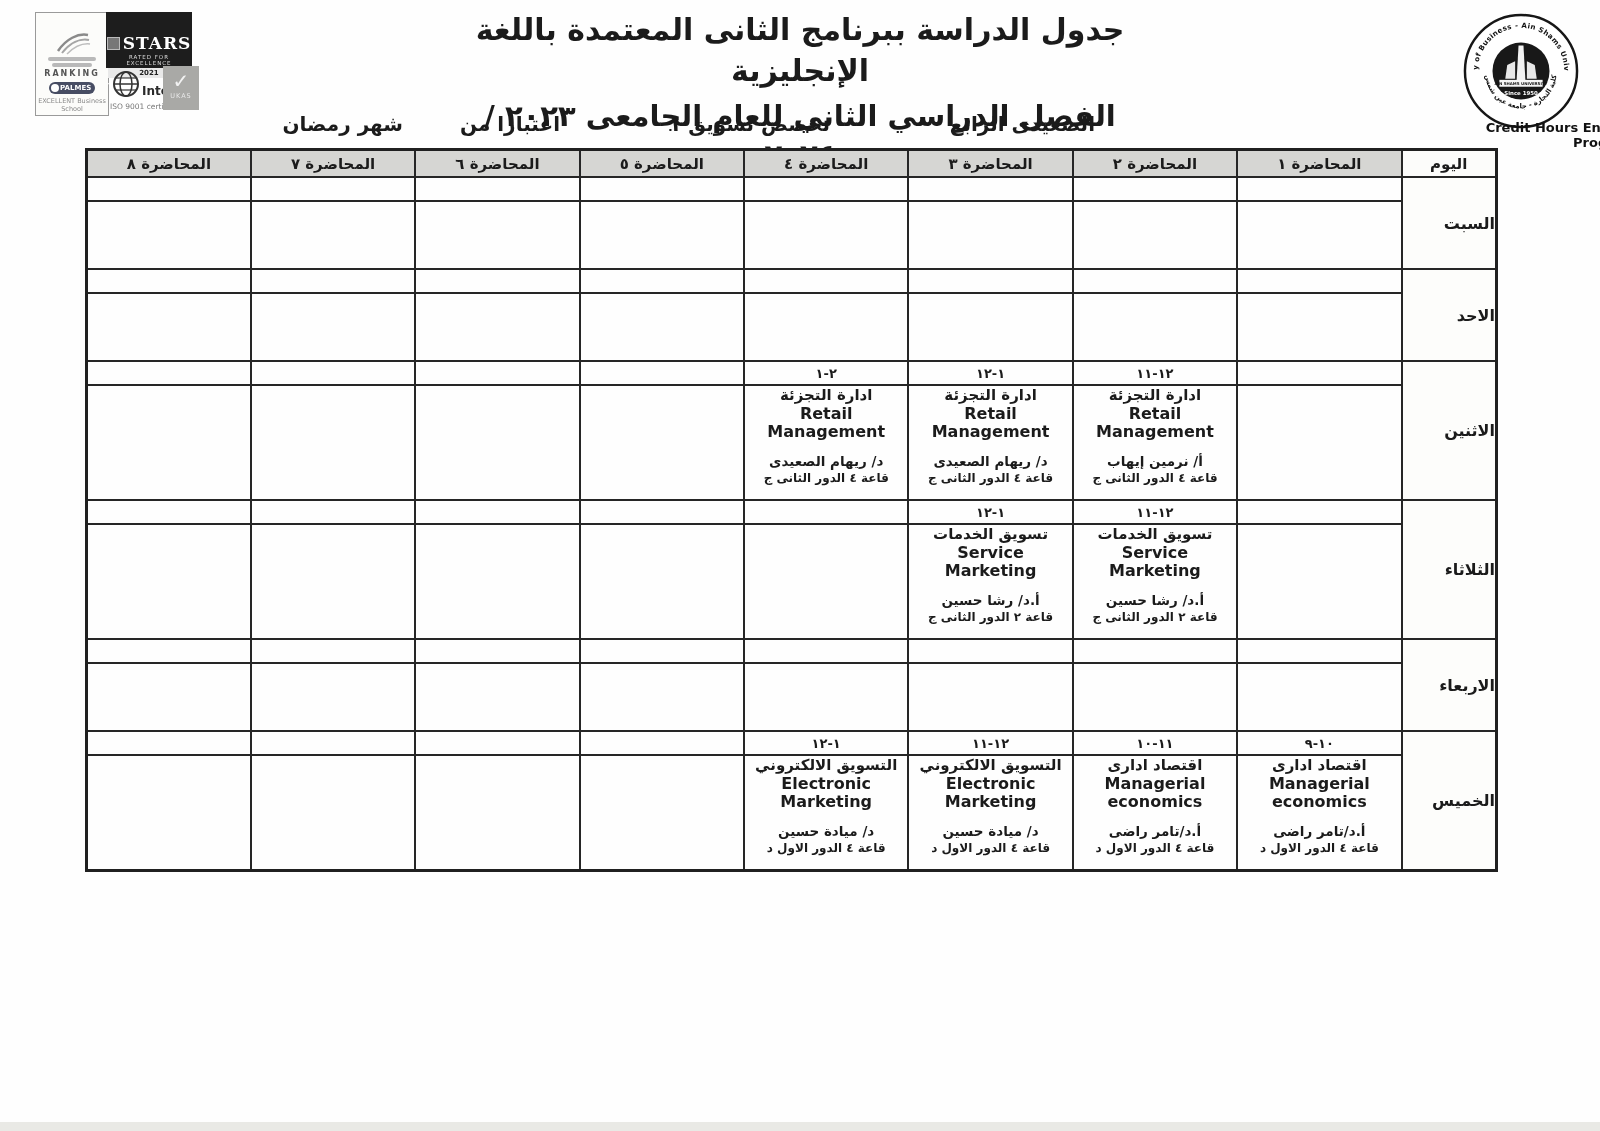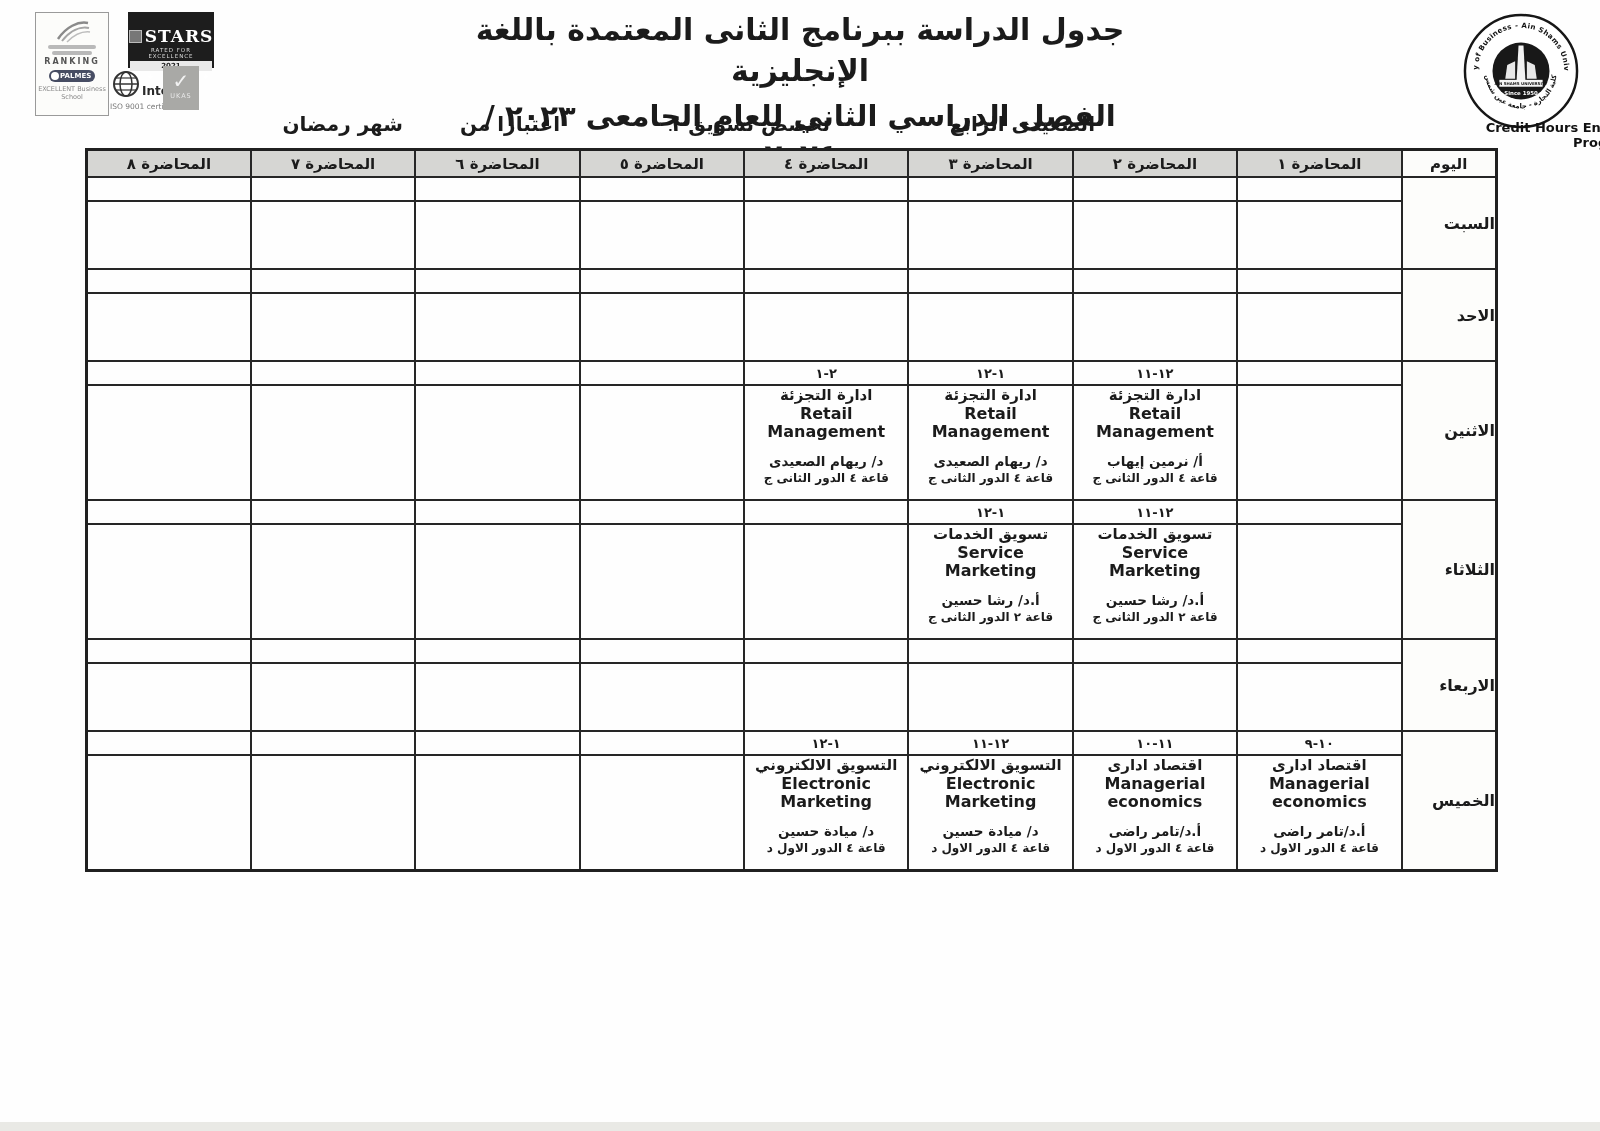--- a/index.html
+++ b/index.html
@@ -1,31 +1,31 @@
 <!DOCTYPE html>
 <html lang="ar"><head>
 <meta charset="utf-8">
 <style>
   html,body{margin:0;padding:0;background:#fff;}
   .page{position:relative;width:1600px;height:1131px;background:#fefefe;overflow:hidden;
         font-family:"DejaVu Sans",sans-serif;color:#1b1b1b;}
 
   
   .logo-eduniversal{position:absolute;left:35px;top:12px;width:74px;height:104px;
-        border:1px solid #9a9a9a;background:#fcfcfa;text-align:center;padding-top:4px;box-sizing:border-box;}
+        border:1px solid #9a9a9a;background:#fcfcfa;text-align:center;padding-top:16px;box-sizing:border-box;}
   .edu-swoosh{display:block;margin:0 auto;}
   .edu-blur{height:4px;background:#b9b9b9;margin:2px 12px;border-radius:2px;}
   .edu-ranking{font-size:8px;font-weight:bold;letter-spacing:2px;color:#555;margin-top:2px;}
   .edu-pill{margin:4px auto 2px;width:46px;height:12px;background:#474d63;border-radius:7px;
         color:#fff;font-size:7px;font-weight:bold;line-height:12px;position:relative;}
   .edu-pill::before{content:"";position:absolute;left:2px;top:2px;width:8px;height:8px;border-radius:50%;background:#fff;}
   .edu-school{font-size:6.5px;color:#8a8a8a;margin-top:3px;line-height:1.3;}
 
-  .logo-stars{position:absolute;left:128px;top:12px;width:86px;height:56px;background:#1d1d1d;
-        color:#fff;text-align:center;padding-top:14px;box-sizing:border-box;}
+  .logo-stars{position:absolute;left:106px;top:12px;width:86px;height:56px;background:#1d1d1d;
+        color:#fff;text-align:center;padding-top:21px;box-sizing:border-box;}
   .stars-top{display:flex;align-items:center;justify-content:center;gap:3px;}
   .stars-sq{width:11px;height:11px;background:#777;border:1px solid #bbb;}
   .stars-word{font-family:"DejaVu Serif",serif;font-size:17px;font-weight:bold;letter-spacing:1px;}
   .stars-rated{font-size:5.5px;letter-spacing:1px;color:#ddd;margin-top:1px;}
   .stars-year{background:#e9e9e9;color:#222;font-size:7px;font-weight:bold;height:10px;line-height:10px;margin:2px 2px 0;}
   .stars-row{font-size:9px;letter-spacing:4px;color:#fff;line-height:12px;}
 
   .logo-intertek{position:absolute;left:110px;top:70px;width:100px;}
   .globe{position:absolute;left:2px;top:0;}
   .intertek-name{position:absolute;left:32px;top:14px;font-size:12px;font-weight:bold;color:#2a2a2a;}

